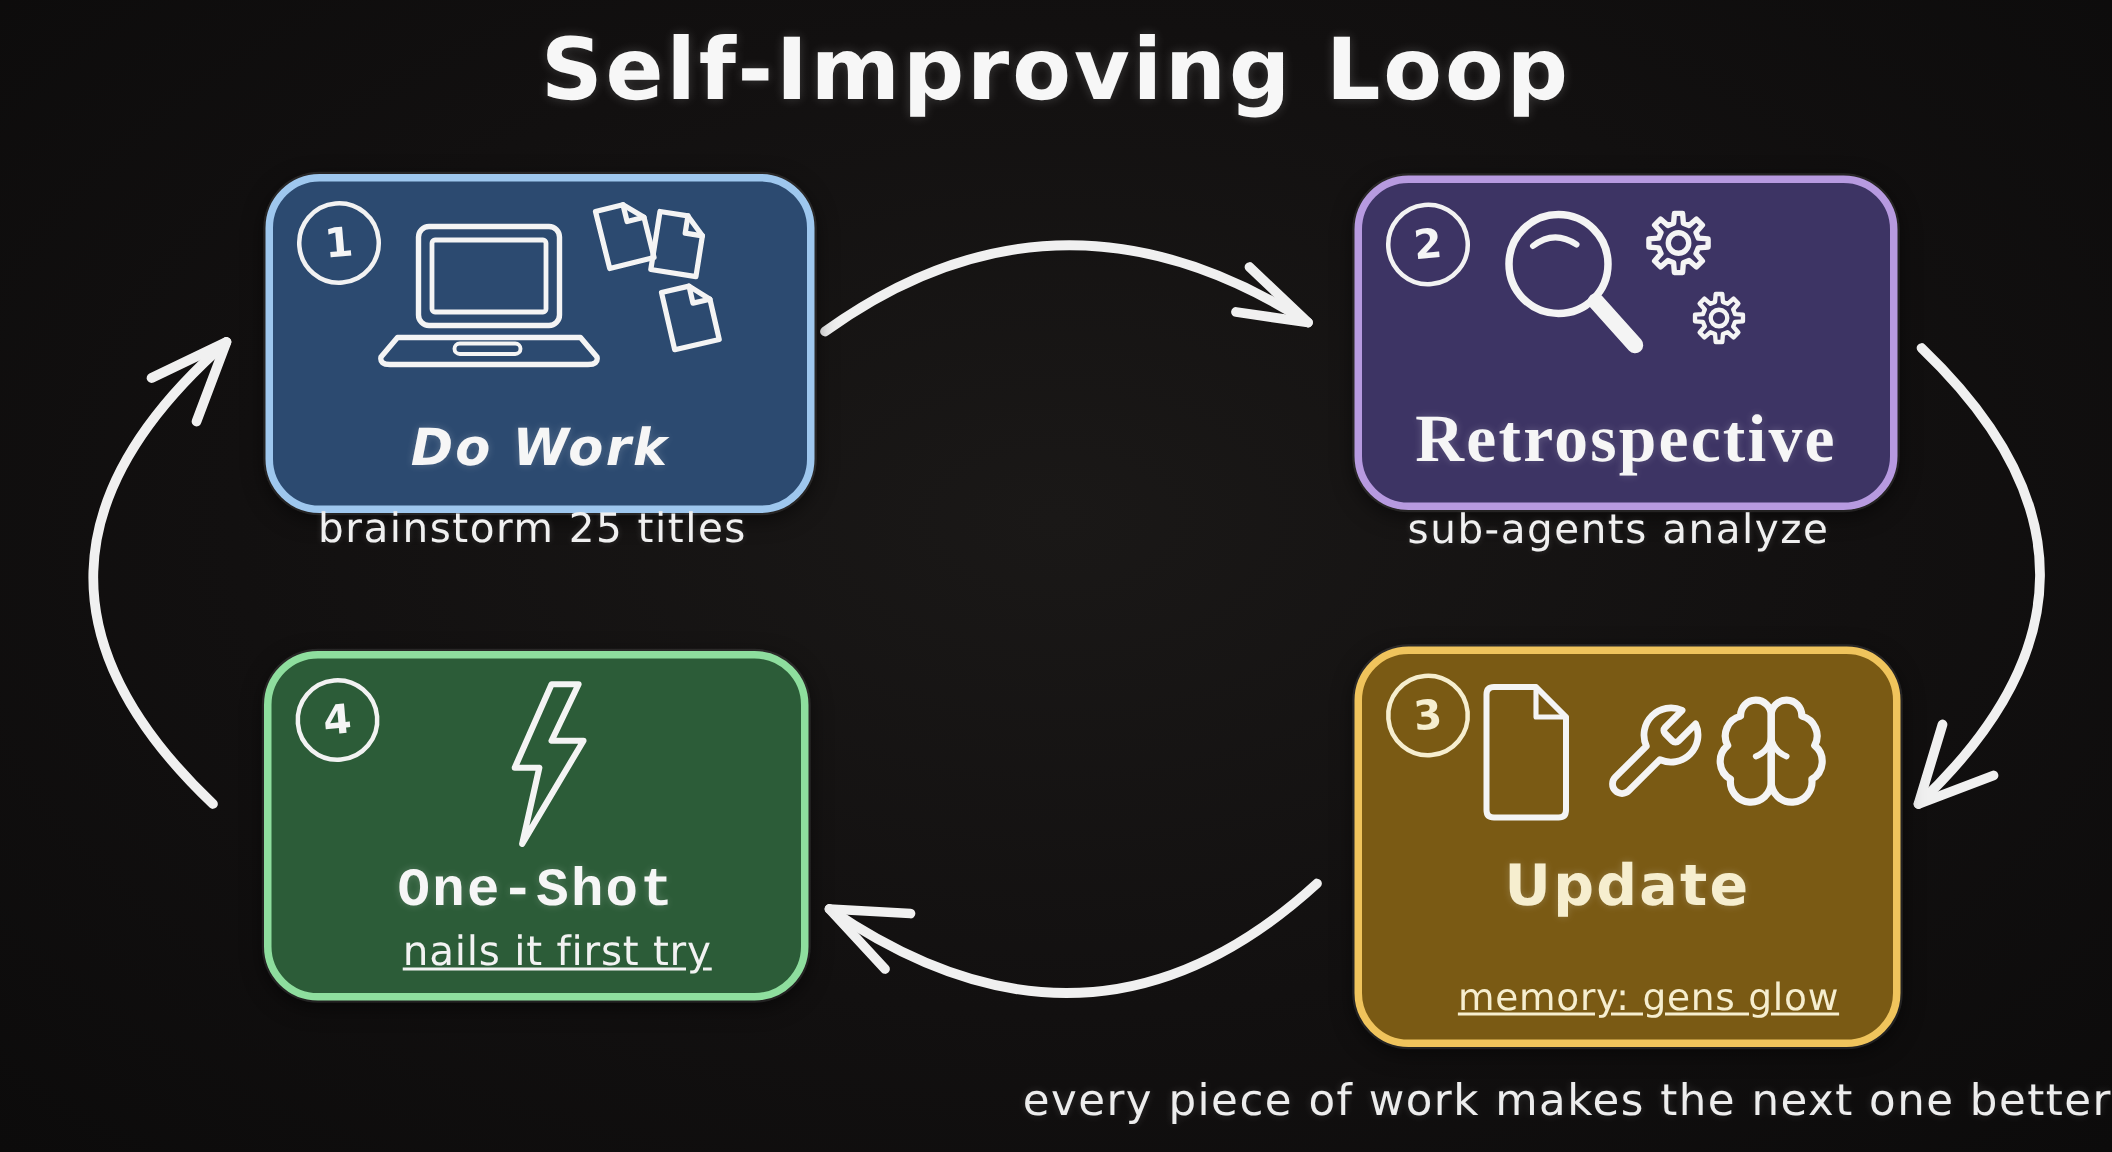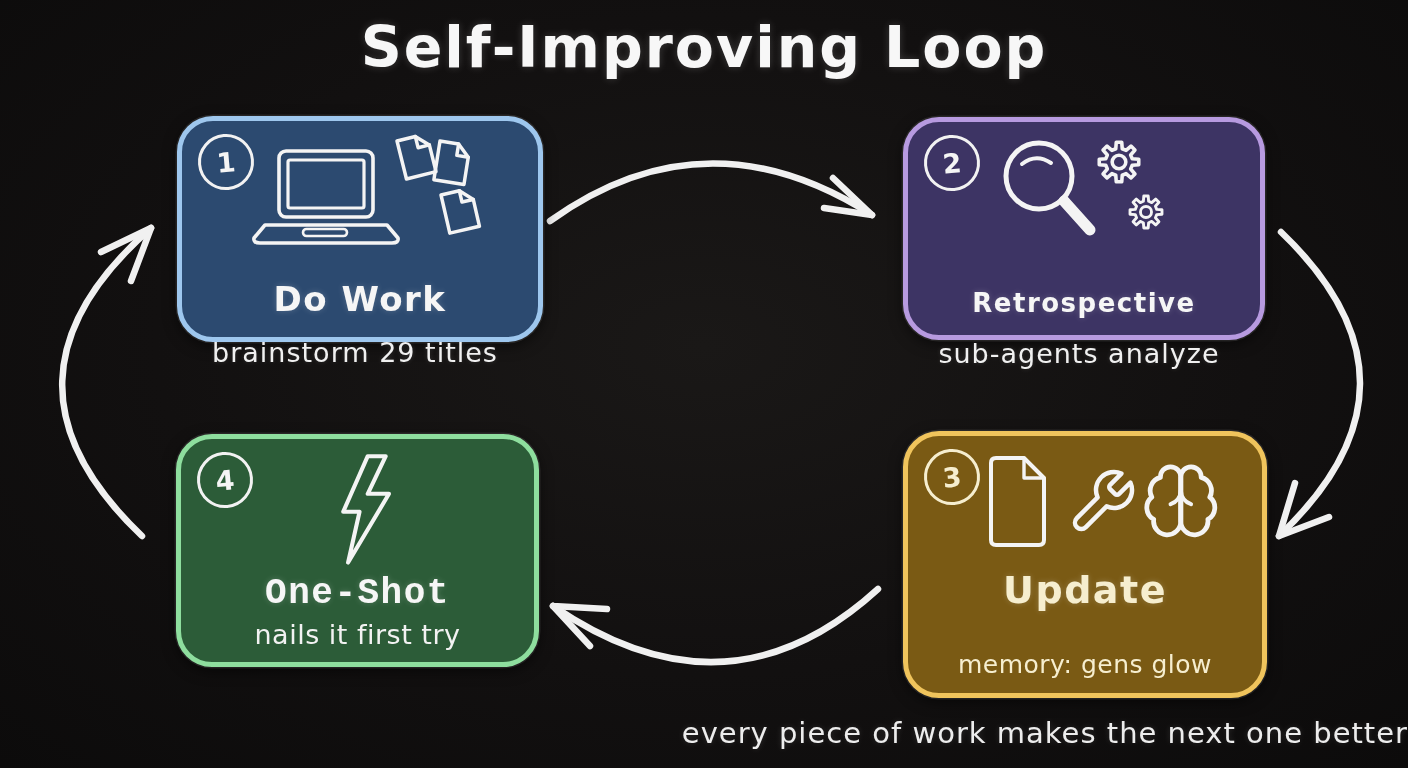--- a/index.html
+++ b/index.html
@@ -26,22 +26,22 @@
     position:absolute;left:16px;top:13px;width:50px;height:50px;border-radius:50%;
     border:3.5px solid #f2f2f2;display:flex;align-items:center;justify-content:center;
     font-size:27px;font-weight:600;color:#f5f5f5;transform:rotate(-5deg);
   }
   .boxlabel{
     position:absolute;left:0;width:100%;text-align:center;
     font-weight:600;letter-spacing:1.5px;color:#f6f6f6;
     text-shadow:0 0 6px rgba(255,255,255,0.2);
   }
   .boxline{
-    position:absolute;left:0;width:100%;text-align:center;
-    font-weight:400;color:#f2f2f2;letter-spacing:0.5px;
+    position:absolute;left:14px;width:100%;text-align:center;
+    font-weight:400;color:#f2f2f2;letter-spacing:0.5px;text-decoration:underline;
   }
   .caption{
     position:absolute;text-align:center;font-size:27px;color:#f0f0f0;
     letter-spacing:1px;text-shadow:0 0 5px rgba(255,255,255,0.15);
   }
   .iconsvg{position:absolute;}
   svg .ln{fill:none;stroke:#f4f4f4;stroke-linecap:round;stroke-linejoin:round;}
   #arrows{position:absolute;left:0;top:0;pointer-events:none;}
   
   #box-update .boxlabel, #box-update .boxline, #box-update .numcircle{color:#f6eecf;border-color:#f6eecf;}
@@ -88,44 +88,44 @@
         <rect class="ln" stroke-width="3.2" x="53" y="31" width="76" height="48" rx="2"></rect>
         <path class="ln" stroke-width="3.6" d="M30 96 H152 L163 109 Q164 114 157 114 H25 Q18 114 19 109 Z"></path>
         <rect class="ln" stroke-width="2.6" x="68" y="100" width="44" height="7" rx="3.5"></rect>
       </g>
       <g>
         <use href="#pg" transform="translate(162,12) rotate(-14) scale(1.45)"></use>
         <use href="#pg" transform="translate(205,12) rotate(9) scale(1.45)"></use>
         <use href="#pg" transform="translate(206,66) rotate(-13) scale(1.45)"></use>
       </g>
     </svg>
-    <div class="boxlabel" style="bottom:18px;font-size:34px;">Do Work</div>
+    <div class="boxlabel" style="bottom:18px;font-size:34px;font-style:italic;">Do Work</div>
   </div>
-  <div class="caption" style="left:177px;top:337px;width:356px;">brainstorm 29 titles</div>
+  <div class="caption" style="left:177px;top:337px;width:356px;">brainstorm 25 titles</div>
 
   <div class="box" id="box-retro" style="left: 903px; top: 117px; width: 352px; height: 213px; background: rgb(61, 52, 100); border-color: rgb(183, 154, 224);">
     <div class="numcircle">2</div>
     <svg class="iconsvg" style="left:76px;top:10px;" width="200" height="132" viewBox="0 0 200 132">
       <defs>
         <g id="gear">
           <polygon class="ln" stroke-width="3.4" points="12.6,-3.1 18.8,-2.6 18.8,2.6 12.6,3.1 11.1,6.7 15.2,11.4 11.4,15.2 6.7,11.1 3.1,12.6 2.6,18.8 -2.6,18.8 -3.1,12.6 -6.7,11.1 -11.4,15.2 -15.2,11.4 -11.1,6.7 -12.6,3.1 -18.8,2.6 -18.8,-2.6 -12.6,-3.1 -11.1,-6.7 -15.2,-11.4 -11.4,-15.2 -6.7,-11.1 -3.1,-12.6 -2.6,-18.8 2.6,-18.8 3.1,-12.6 6.7,-11.1 11.4,-15.2 15.2,-11.4 11.1,-6.7"></polygon>
           <circle class="ln" stroke-width="3.4" r="6.5"></circle>
         </g>
       </defs>
       <g>
         <circle class="ln" stroke-width="5" cx="55" cy="44" r="33"></circle>
         <path class="ln" stroke-width="4" d="M38 32 Q52 21 67 31"></path>
         <line class="ln" stroke-width="11" x1="80" y1="69" x2="106" y2="98"></line>
       </g>
       <g>
         <use href="#gear" transform="translate(135,30) scale(1.05)"></use>
         <use href="#gear" transform="translate(162,80) scale(0.85)"></use>
       </g>
     </svg>
-    <div class="boxlabel" style="bottom:17px;font-size:26px;">Retrospective</div>
+    <div class="boxlabel" style="bottom:17px;font-size:45px;font-family:Liberation Serif, serif;">Retrospective</div>
   </div>
   <div class="caption" style="left:903px;top:338px;width:352px;text-align:center;">sub-agents analyze</div>
 
   <div class="box" id="box-update" style="left: 903px; top: 431px; width: 354px; height: 257px; background: rgb(122, 90, 20); border-color: rgb(240, 196, 92);">
     <div class="numcircle">3</div>
     <svg class="iconsvg" style="left:72px;top:14px;" width="260" height="108" viewBox="0 0 260 108">
       <g>
         <path class="ln" stroke-width="4" d="M16 8 H44 L64 28 V90 Q64 95 59 95 H16 Q11 95 11 90 V13 Q11 8 16 8 Z"></path>
         <path class="ln" stroke-width="3.4" d="M44 8 V28 H64"></path>
       </g>

